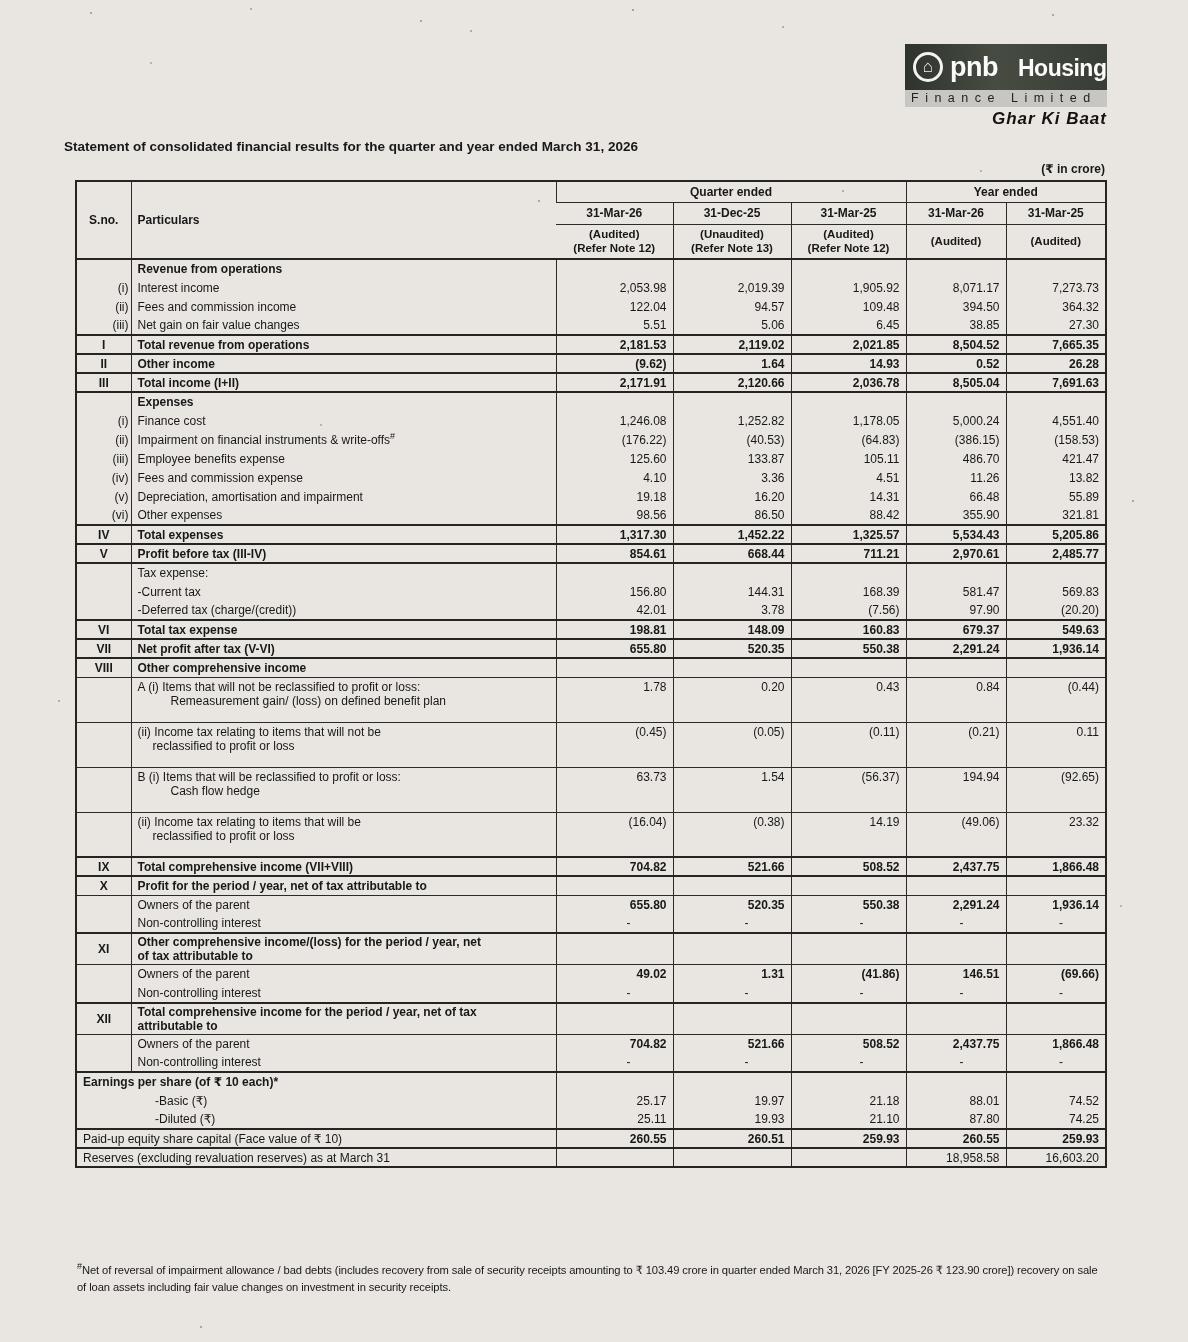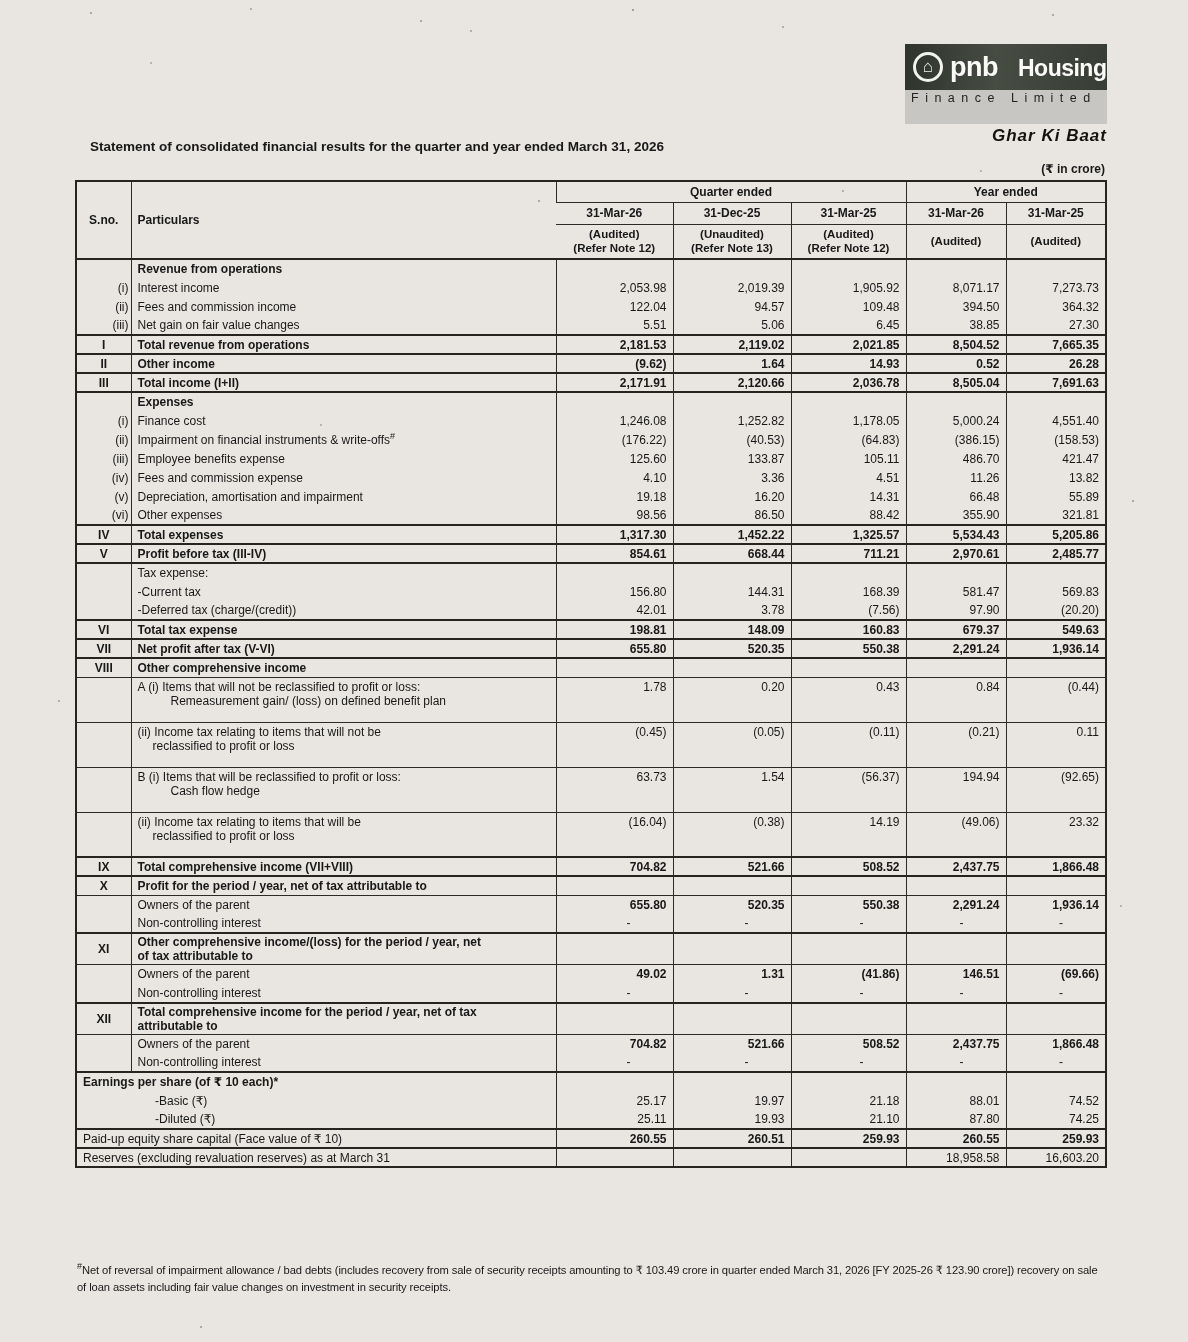--- a/index.html
+++ b/index.html
@@ -28,29 +28,29 @@
   .emblem {
     width:30px; height:30px; border:3px solid #f2f2f0; border-radius:50%;
     display:flex; align-items:center; justify-content:center; flex:0 0 auto;
   }
   .emblem span { color:#f2f2f0; font-size:17px; font-weight:bold; line-height:1; margin-top:-2px; }
   .brand { color:#fbfbf9; white-space:nowrap; letter-spacing:-0.5px; }
   .brand .b1 { font-size:27px; font-weight:800; }
   .brand .b2 { font-size:23px; font-weight:700; margin-left:20px; }
   .logo-sub {
     background:#c7c6c2; color:#222; font-size:12.5px; font-weight:500;
-    letter-spacing:6.5px; padding:1px 0 19px 6px; white-space:nowrap; overflow:hidden;
+    letter-spacing:6.5px; padding:1px 0 2px 6px; white-space:nowrap; overflow:hidden;
   }
   .logo-tagline {
     text-align:right; font-style:italic; font-weight:700; font-size:17px;
     letter-spacing:1px; margin-top:2px; color:#14110e;
   }
 
   
-  .doc-title { position:absolute; left:90px; top:139px; font-size:13.5px; font-weight:bold; }
+  .doc-title { position:absolute; left:64px; top:139px; font-size:13.5px; font-weight:bold; }
   .unit-label { position:absolute; left:75px; top:162px; width:1030px; text-align:right; font-size:12px; font-weight:bold; }
 
   
   table.fin {
     position:absolute; left:75px; top:180px; width:1030px;
     border-collapse:collapse; table-layout:fixed;
     border:2.5px solid #262421;
     font-size:12px;
   }
   .fin th, .fin td {

